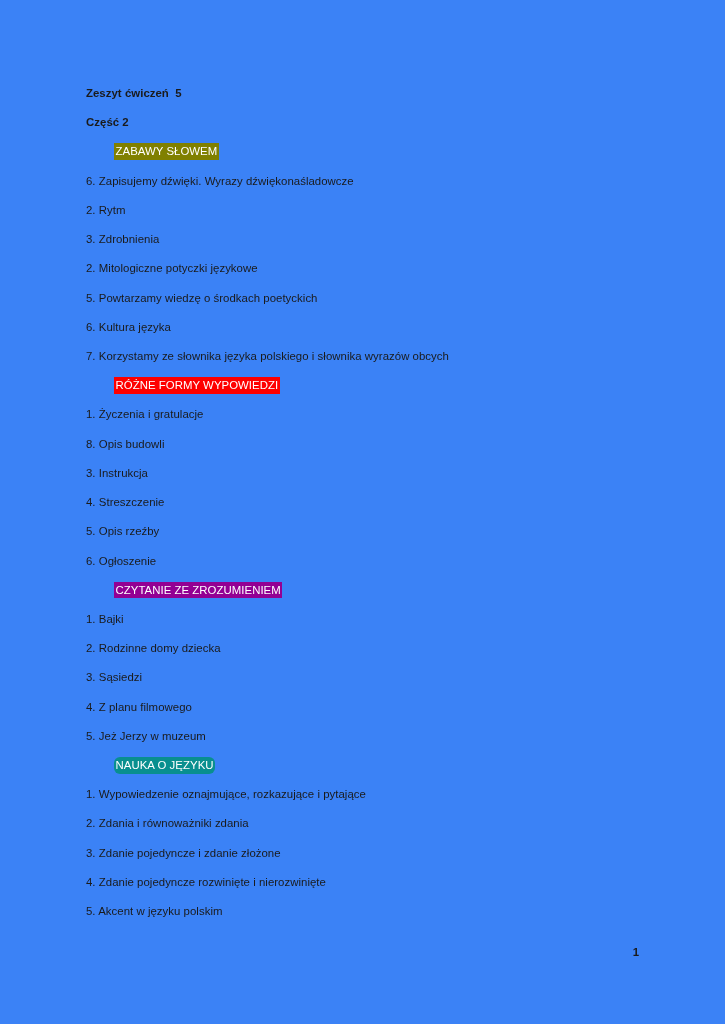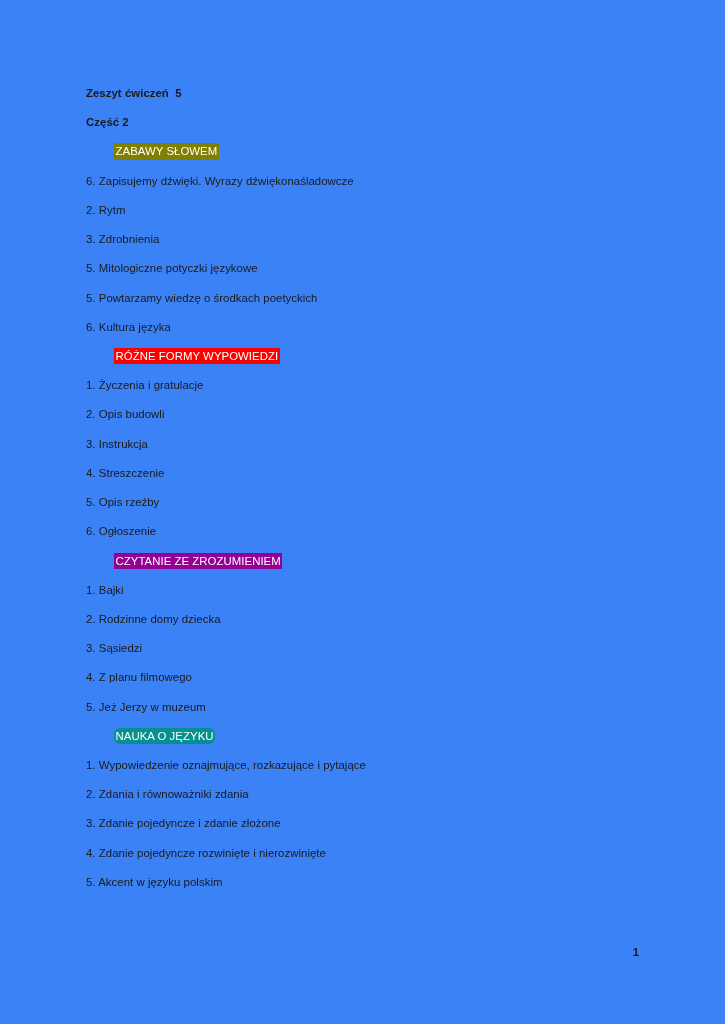--- a/index.html
+++ b/index.html
@@ -79,27 +79,28 @@
   <div class="content">
 
     <p class="para title">Zeszyt ćwiczeń  5</p>
 
     <p class="para title">Część 2</p>
 
     <p class="para section"><span class="hl hl-olive">ZABAWY SŁOWEM</span></p>
     <p class="para item">6. Zapisujemy dźwięki. Wyrazy dźwiękonaśladowcze</p>
     <p class="para item">2. Rytm</p>
     <p class="para item">3. Zdrobnienia</p>
-    <p class="para item">5. Mitologiczne potyczki językowe</p>
+    <p class="para item">2. Mitologiczne potyczki językowe</p>
     <p class="para item">5. Powtarzamy wiedzę o środkach poetyckich</p>
     <p class="para item">6. Kultura języka</p>
+    <p class="para item">7. Korzystamy ze słownika języka polskiego i słownika wyrazów obcych</p>
 
     <p class="para section"><span class="hl hl-red">RÓŻNE FORMY WYPOWIEDZI</span></p>
     <p class="para item">1. Życzenia i gratulacje</p>
-    <p class="para item">2. Opis budowli</p>
+    <p class="para item">8. Opis budowli</p>
     <p class="para item">3. Instrukcja</p>
     <p class="para item">4. Streszczenie</p>
     <p class="para item">5. Opis rzeźby</p>
     <p class="para item">6. Ogłoszenie</p>
 
     <p class="para section"><span class="hl hl-magenta">CZYTANIE ZE ZROZUMIENIEM</span></p>
     <p class="para item">1. Bajki</p>
     <p class="para item">2. Rodzinne domy dziecka</p>
     <p class="para item">3. Sąsiedzi</p>
     <p class="para item">4. Z planu filmowego</p>

